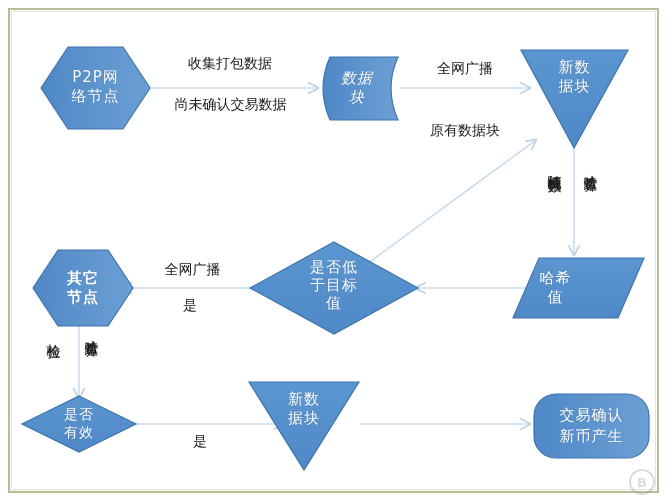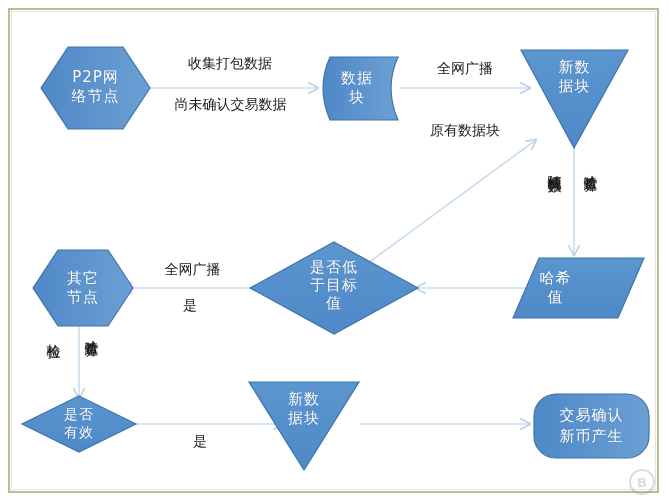--- a/index.html
+++ b/index.html
@@ -167,34 +167,34 @@
     <polygon points="79,396 136,424 79,452 22,424" fill="url(#gradShape)" stroke="#3F74AC" stroke-width="1.2"></polygon>
 
     <polygon points="249,382 359,382 304,470" fill="url(#gradShape)" stroke="#3F74AC" stroke-width="1.2"></polygon>
 
     <rect x="534" y="394" width="115" height="64" rx="22" ry="22" fill="url(#gradShapeH)" stroke="#3F74AC" stroke-width="1.2"></rect>
   </svg>
 
   <div class="nodeLabel" style="left:41px; top:68px; width:109px;">P2P网
 络节点</div>
 
-  <div class="nodeLabel" style="left:316px; top:69px; width:82px;">数据
+  <div class="nodeLabel" style="left:316px; top:69px; width:82px;font-style:italic;">数据
 块</div>
 
   <div class="nodeLabel" style="left:521px; top:58px; width:107px;">新数
 据块</div>
 
   <div class="nodeLabel" style="left:502px; top:269px; width:107px;">哈希
 值</div>
 
   <div class="nodeLabel" style="left:280px; top:258px; width:108px; line-height:18px;">是否低
 于目标
 值</div>
 
-  <div class="nodeLabel" style="left:33px; top:269px; width:100px;">其它
+  <div class="nodeLabel" style="left:33px; top:269px; width:100px;font-weight:bold;">其它
 节点</div>
 
   <div class="nodeLabel" style="left:37px; top:405px; width:84px; font-size:14px; line-height:18px;">是否
 有效</div>
 
   <div class="nodeLabel" style="left:249px; top:390px; width:110px;">新数
 据块</div>
 
   <div class="nodeLabel" style="left:534px; top:405px; width:115px; line-height:21px;">交易确认
 新币产生</div>

